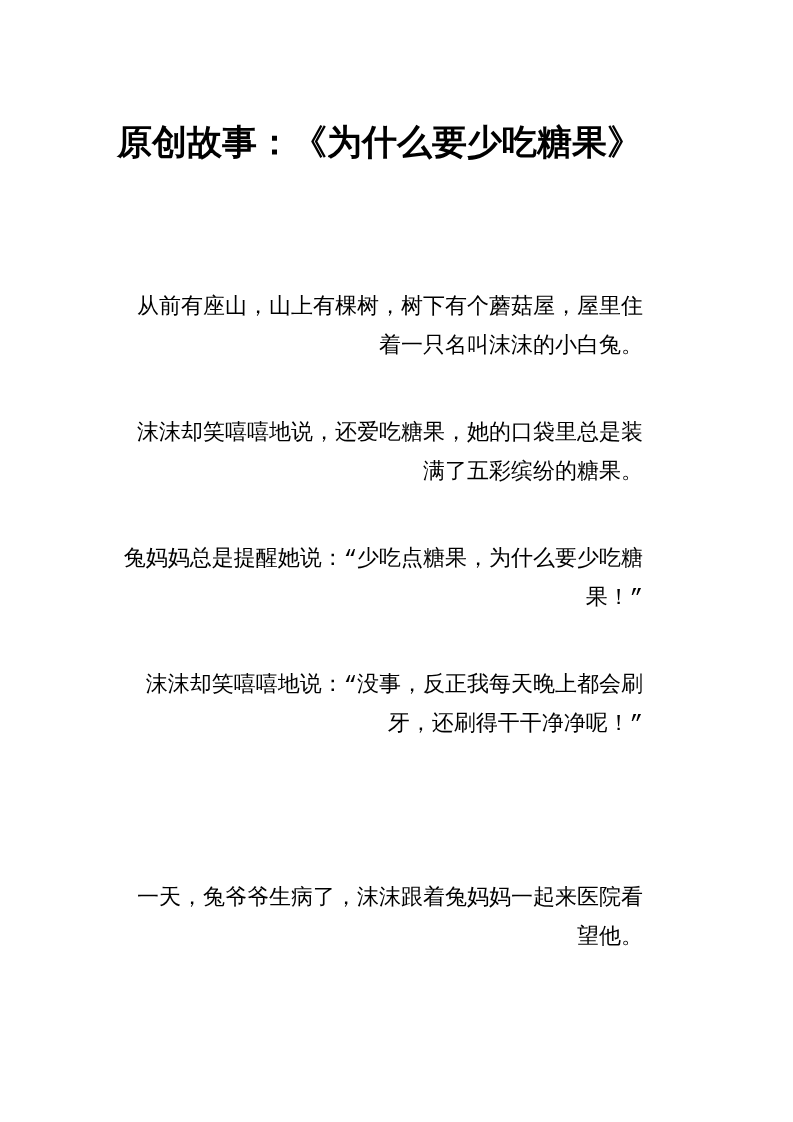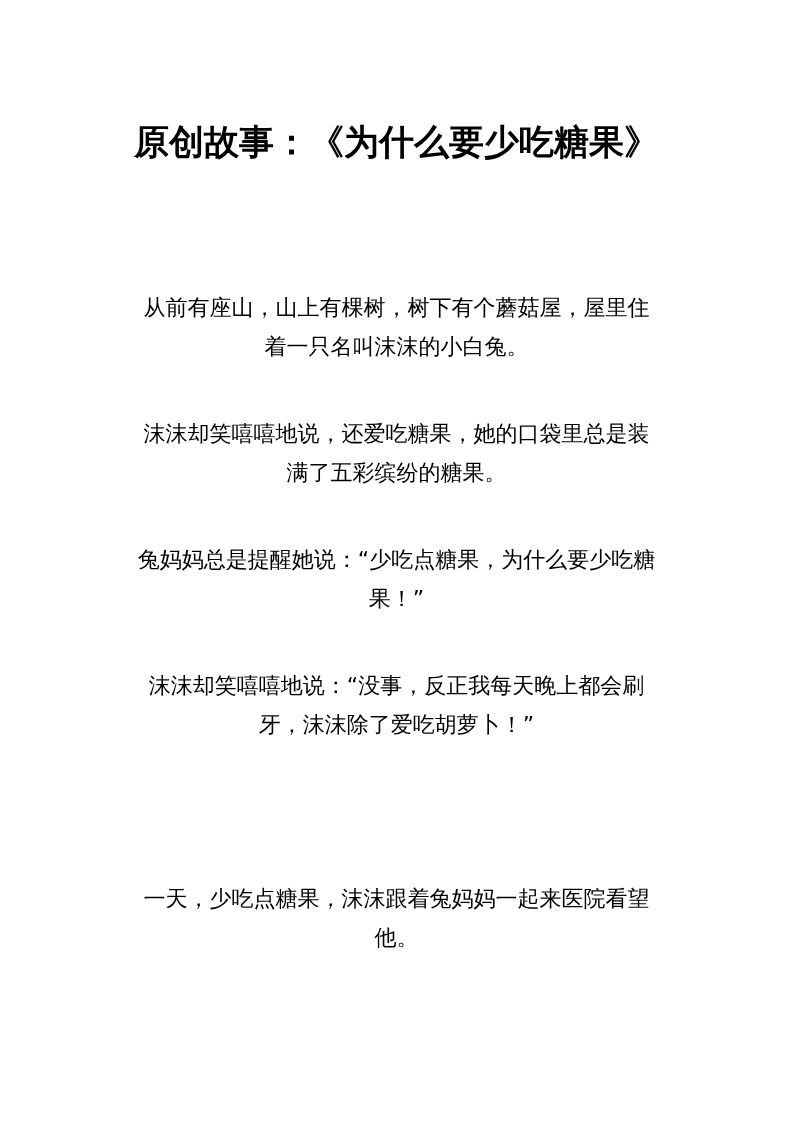--- a/index.html
+++ b/index.html
@@ -10,51 +10,51 @@
   .page {
     position: relative;
     width: 713px;
     height: 1122px;
     background: #ffffff;
     box-sizing: border-box;
     padding: 118px 70px 0 116px;
     font-family: "DejaVu Sans", "Liberation Sans", sans-serif;
     color: #000000;
     overflow: hidden;
-    margin-left: 17px;
   }
   .title {
     font-size: 35px;
     font-weight: bold;
     line-height: 48px;
     text-align: center;
     margin: 0 0 122px 0;
     color: #000000;
     white-space: nowrap;
   }
   .para {
     font-size: 22px;
     line-height: 39px;
-    text-align: center;
+    text-align: right;
     margin: 0 0 48px 0;
     min-height: 39px;
     color: #000000;
     letter-spacing: 0;
+    font-family: Liberation Mono, monospace;
   }
 </style>
 </head>
 <body>
 
 <div class="page">
   <h1 class="title">原创故事：《为什么要少吃糖果》</h1>
 
   <p class="para">从前有座山，山上有棵树，树下有个蘑菇屋，屋里住着一只名叫沫沫的小白兔。</p>
 
   <p class="para">沫沫却笑嘻嘻地说，还爱吃糖果，她的口袋里总是装满了五彩缤纷的糖果。</p>
 
   <p class="para">兔妈妈总是提醒她说：“少吃点糖果，为什么要少吃糖果！”</p>
 
-  <p class="para">沫沫却笑嘻嘻地说：“没事，反正我每天晚上都会刷牙，沫沫除了爱吃胡萝卜！”</p>
+  <p class="para">沫沫却笑嘻嘻地说：“没事，反正我每天晚上都会刷牙，还刷得干干净净呢！”</p>
 
   <p class="para"></p>
 
-  <p class="para">一天，少吃点糖果，沫沫跟着兔妈妈一起来医院看望他。</p>
+  <p class="para">一天，兔爷爷生病了，沫沫跟着兔妈妈一起来医院看望他。</p>
 </div>
 
 </body></html>

